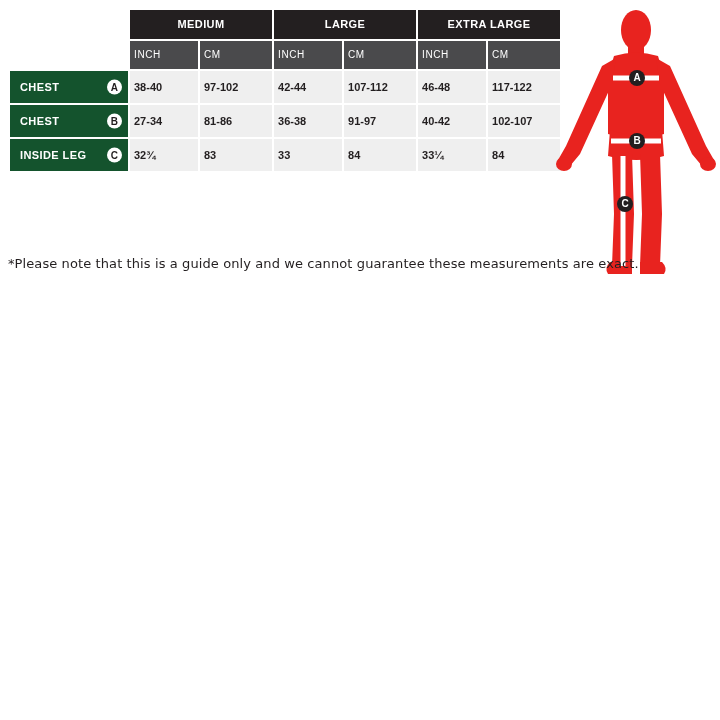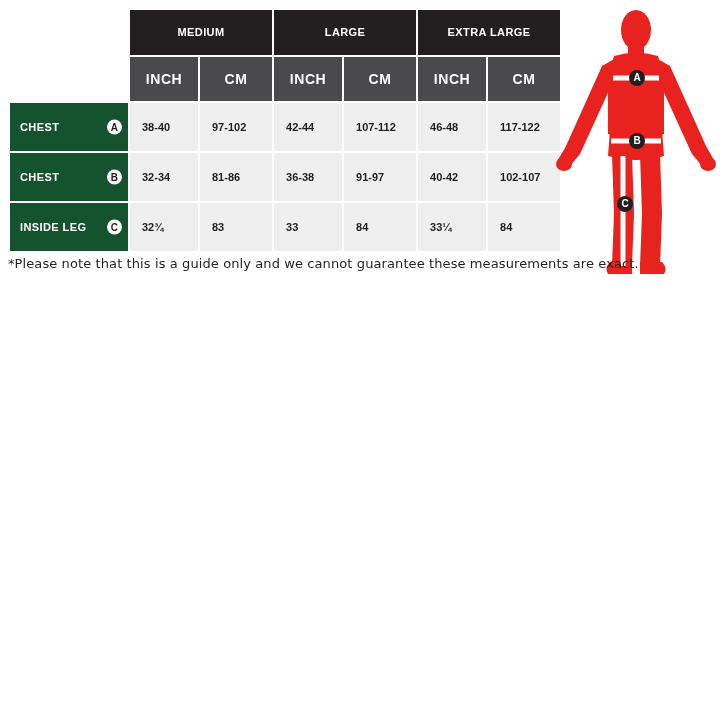--- a/index.html
+++ b/index.html
@@ -23,21 +23,21 @@
     top: 8px;
     width: 546px;
   }
   table.size-table {
     border-collapse: separate;
     border-spacing: 2px;
     width: 100%;
     table-layout: fixed;
   }
   table.size-table td, table.size-table th {
-    padding: 12px;
+    padding: 4px;
     margin: 0;
   }
 
   .blank-cell {
     background: transparent;
     width: 118px;
   }
 
   .size-head {
     background: #231f20;
@@ -46,24 +46,23 @@
     font-weight: bold;
     letter-spacing: 0.4px;
     text-align: center;
     height: 21px;
     line-height: 21px;
   }
 
   .unit-head {
     background: #4a4a4c;
     color: #ffffff;
-    font-size: 14px;
-    font-weight: bold;
+    font-size: 10px;
+    font-weight: normal;
     letter-spacing: 0.6px;
-    text-align: center;
     height: 20px;
     line-height: 20px;
   }
 
   .row-label {
     background: #14532d;
     color: #ffffff;
     font-size: 11px;
     font-weight: bold;
     letter-spacing: 0.4px;
@@ -181,21 +180,21 @@
         <td class="val-cell">107-112</td>
         <td class="val-cell">46-48</td>
         <td class="val-cell">117-122</td>
       </tr>
 
       <tr>
         <td class="row-label">
           <span class="lbl-text">CHEST</span>
           <span class="badge">B</span>
         </td>
-        <td class="val-cell">32-34</td>
+        <td class="val-cell">27-34</td>
         <td class="val-cell">81-86</td>
         <td class="val-cell">36-38</td>
         <td class="val-cell">91-97</td>
         <td class="val-cell">40-42</td>
         <td class="val-cell">102-107</td>
       </tr>
 
       <tr>
         <td class="row-label">
           <span class="lbl-text">INSIDE LEG</span>

